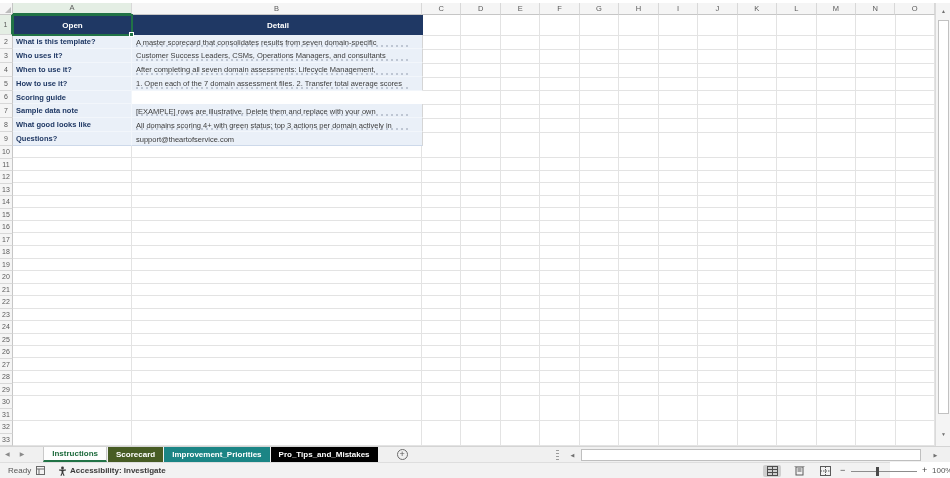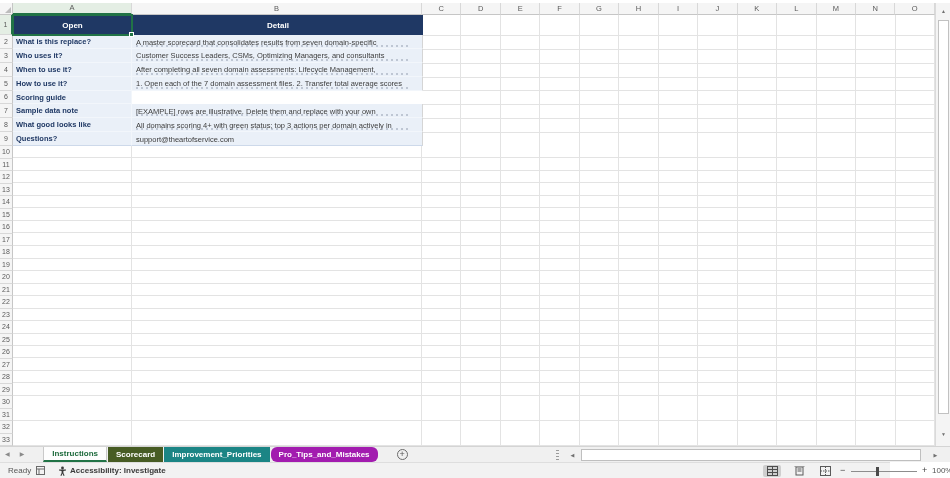--- a/index.html
+++ b/index.html
@@ -226,26 +226,26 @@
   <div class="vline-a"></div>
   <div class="vline-b"></div>
 
   <div id="table">
     <div id="hdr-row">
       <div class="hcell hA">Open</div>
       <div class="hcell hB">Detail</div>
     </div>
 
   <div class="trow">
-        <div class="ca">What is this replace?</div>
+        <div class="ca">What is this template?</div>
         <div class="cb wrapped">A master scorecard that consolidates results from seven domain-specific</div>
       </div>
       <div class="trow">
         <div class="ca">Who uses it?</div>
-        <div class="cb wrapped">Customer Success Leaders, CSMs, Optimizing Managers, and consultants</div>
+        <div class="cb wrapped">Customer Success Leaders, CSMs, Operations Managers, and consultants</div>
       </div>
       <div class="trow">
         <div class="ca">When to use it?</div>
         <div class="cb wrapped">After completing all seven domain assessments: Lifecycle Management,</div>
       </div>
       <div class="trow">
         <div class="ca">How to use it?</div>
         <div class="cb wrapped">1. Open each of the 7 domain assessment files. 2. Transfer total average scores</div>
       </div>
       <div class="trow">
@@ -274,21 +274,21 @@
     <div id="vs-down" class="sbtn">▼</div>
   </div>
 
   <div id="tabbar">
     <div class="navarrow">◀</div>
     <div class="navarrow">▶</div>
     <div id="tabs">
         <div class="tab active">Instructions</div>
         <div class="tab" style="background: rgb(71, 92, 36);">Scorecard</div>
         <div class="tab" style="background: rgb(27, 133, 133);">Improvement_Priorities</div>
-        <div class="tab" style="background: #a21caf; border-radius: 6px;">Pro_Tips_and_Mistakes</div>
+        <div class="tab" style="background: #000000;">Pro_Tips_and_Mistakes</div>
       </div>
     <div id="newsheet">+</div>
     <div id="grip"></div>
     <div id="hs-left" class="hbtn">◀</div>
     <div id="hs-thumb"></div>
     <div id="hs-right" class="hbtn">▶</div>
   </div>
 
   <div id="statusbar">
     <span id="sb-ready">Ready</span>

